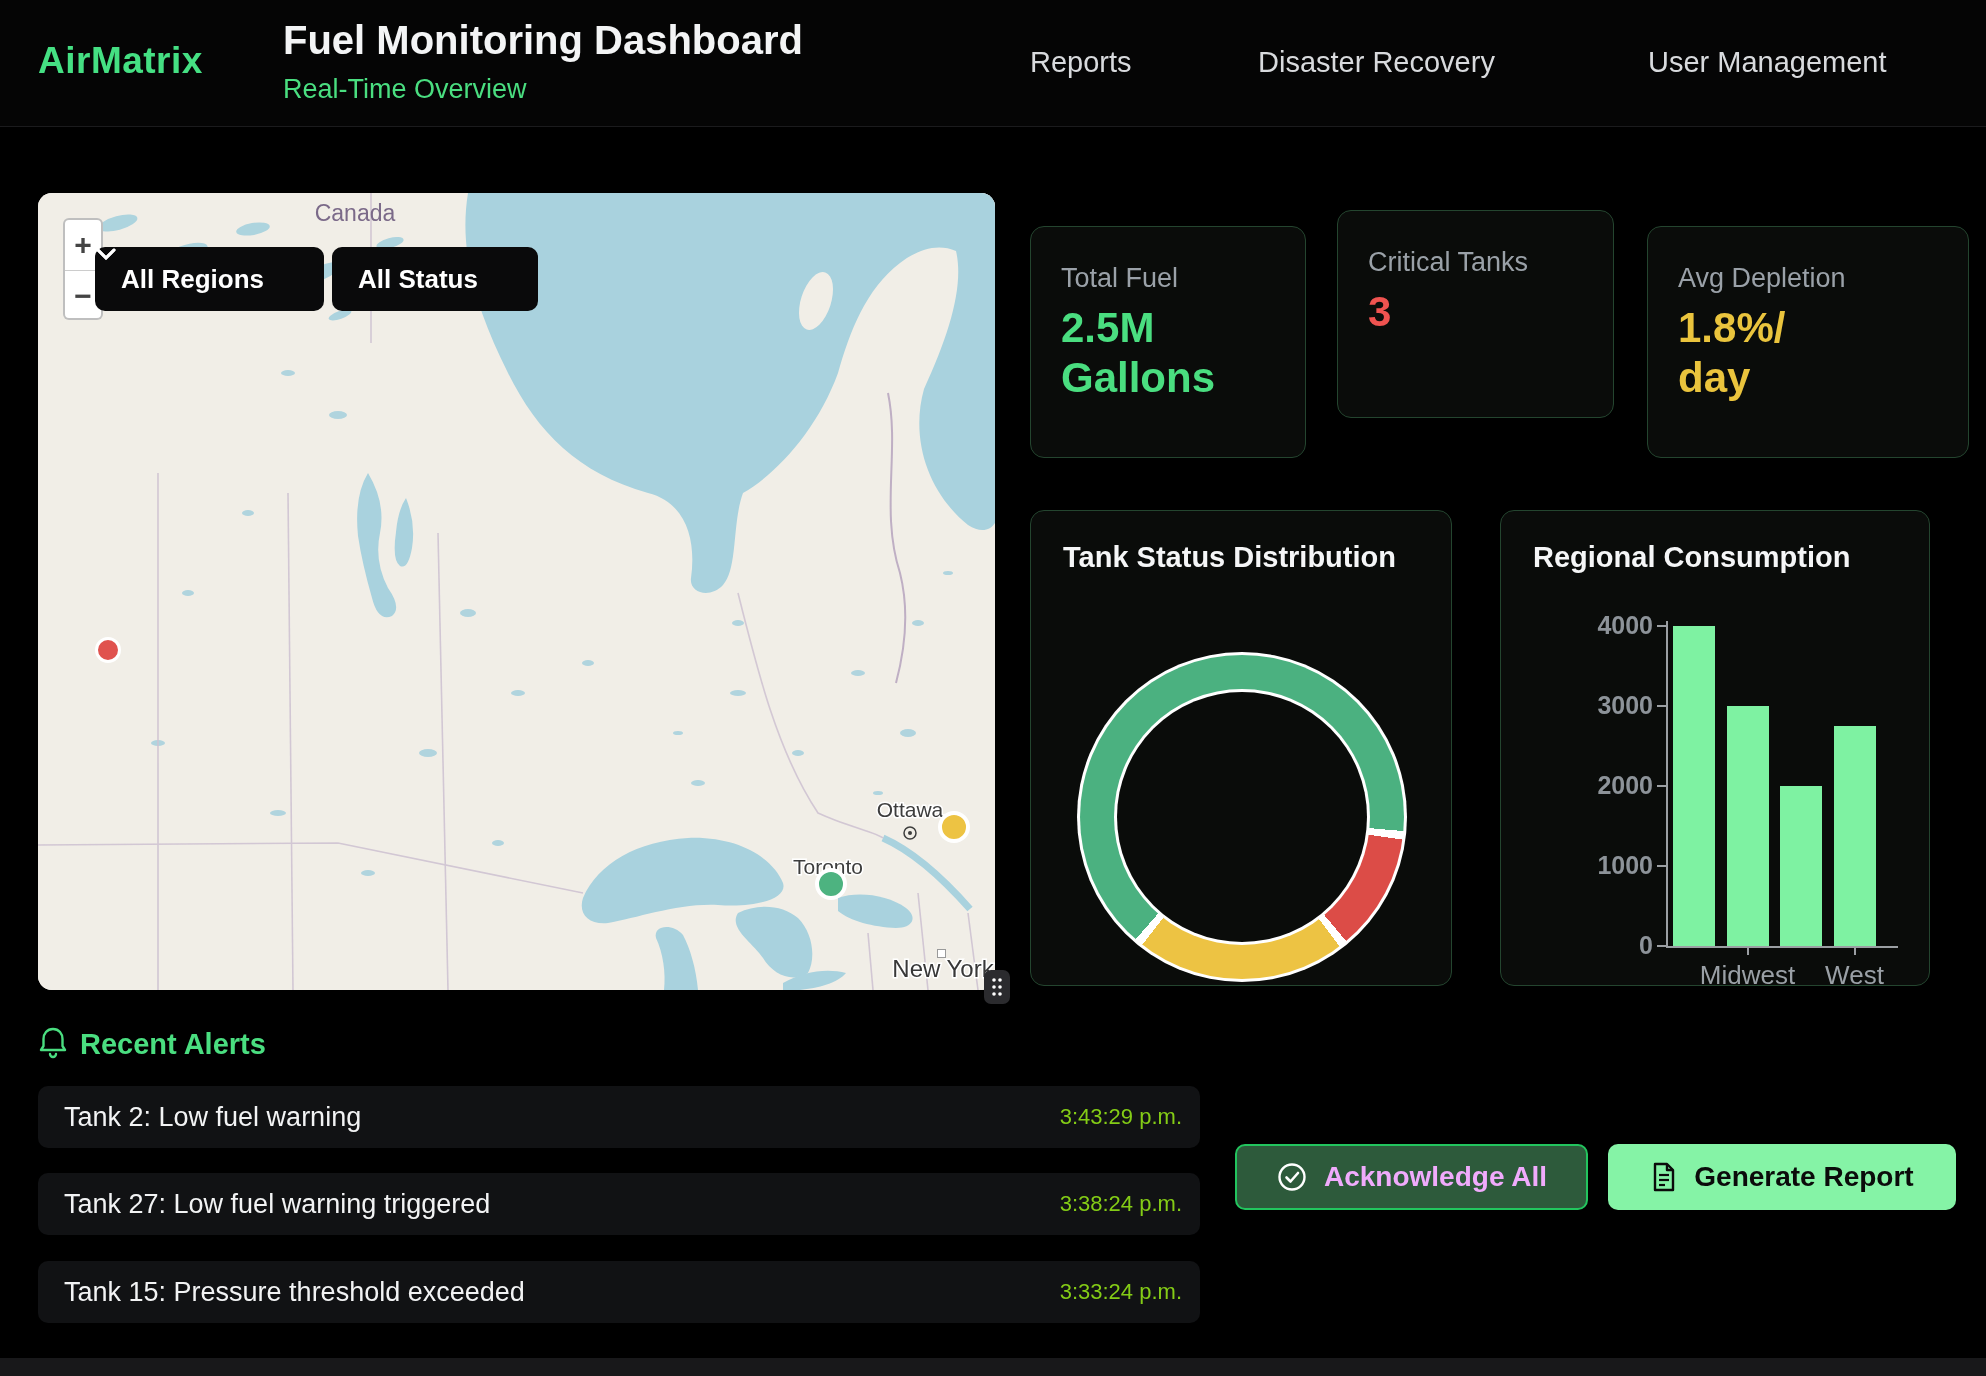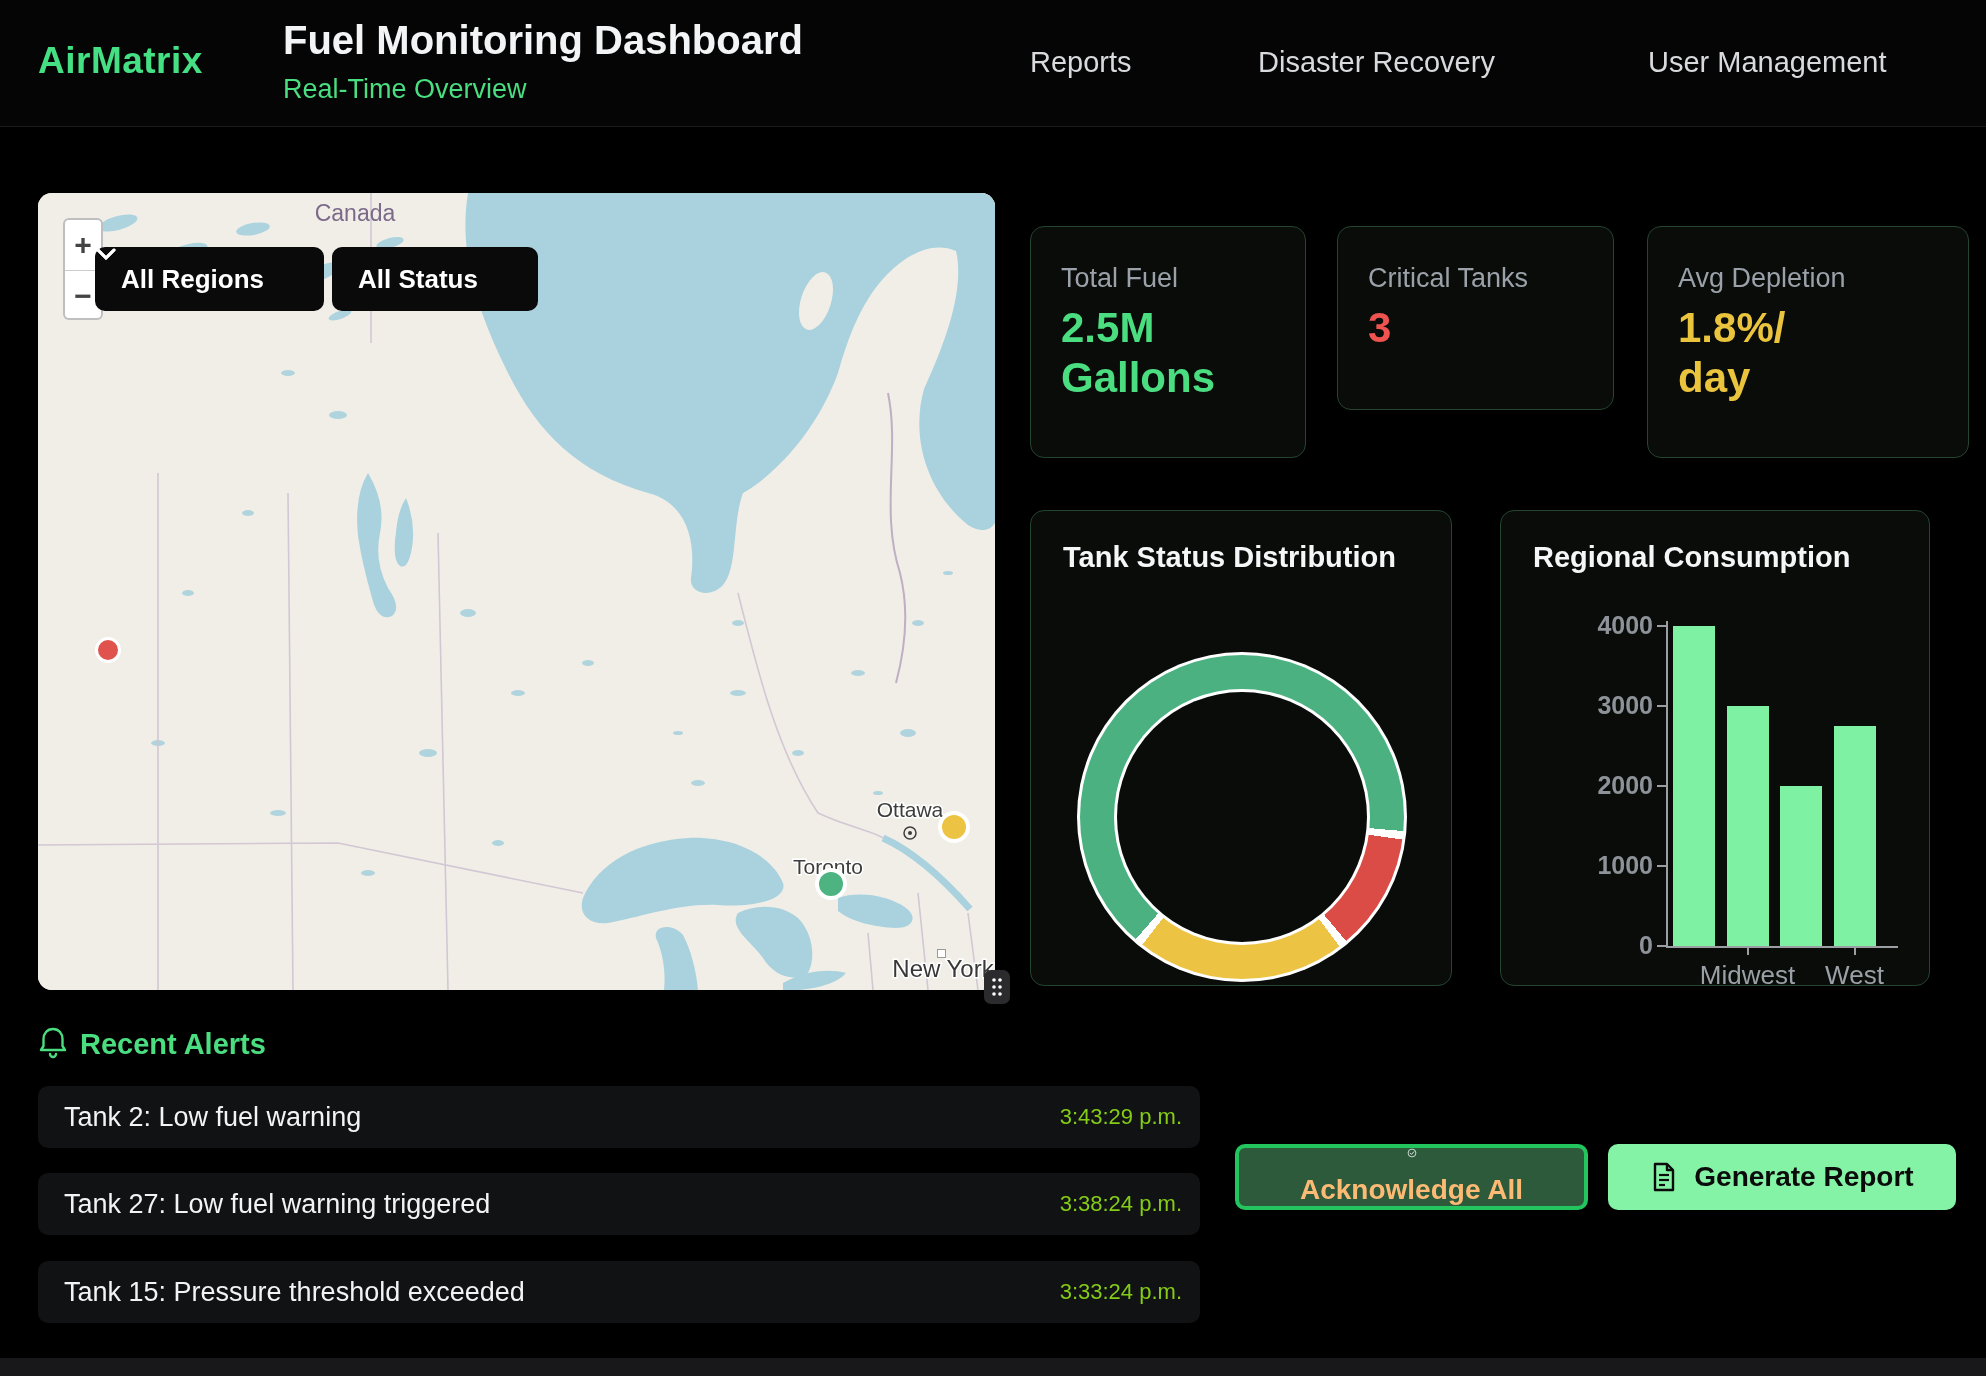--- a/index.html
+++ b/index.html
@@ -53,21 +53,21 @@
   
   .alerts-heading{position:absolute;left:80px;top:1028px;font-size:29px;font-weight:700;color:#4ade80;}
   .bell{position:absolute;left:38px;top:1026px;}
   .alert-row{position:absolute;left:38px;width:1162px;height:62px;background:#111214;border-radius:10px;
              display:flex;align-items:center;justify-content:space-between;padding:0 18px 0 26px;box-sizing:border-box;}
   .alert-msg{font-size:27px;color:#f2f3f4;}
   .alert-time{font-size:22px;color:#84cc16;}
   
   .btn{position:absolute;height:66px;border-radius:10px;display:flex;align-items:center;justify-content:center;
        gap:16px;font-size:28px;font-weight:600;cursor:pointer;box-sizing:border-box;}
-  .btn-ack{left:1235px;top:1144px;width:353px;background:#2d5a3b;border:4px solid #22c55e;color:#fdba74;flex-direction:column;}
+  .btn-ack{left:1235px;top:1144px;width:353px;background:#2d5a3b;border:2px solid #22c55e;color:#f0abfc;}
   .btn-gen{left:1608px;top:1144px;width:348px;background:#85f3a6;color:#0b0b0b;font-weight:700;}
   .bottom-strip{position:absolute;left:0;top:1358px;width:1986px;height:18px;background:#18181a;}
 </style>
 </head>
 <body>
 
 <div class="app">
 
   <div class="header">
     <div class="brand">AirMatrix</div>
@@ -200,21 +200,21 @@
       <circle cx="4" cy="18" r="1.8"></circle>
           <circle cx="10" cy="18" r="1.8"></circle>
         </g>
     </svg>
   </div>
 
   <div class="card" style="left:1030px;top:226px;width:276px;height:232px">
     <div class="stat-label">Total Fuel</div>
     <div class="stat-value" style="color: rgb(74, 222, 128);">2.5M Gallons</div>
   </div>
-  <div class="card" style="left:1337px;top:226px;width:277px;height:184px">
+  <div class="card" style="left:1337px;top:210px;width:277px;height:208px">
     <div class="stat-label">Critical Tanks</div>
     <div class="stat-value" style="color: rgb(239, 83, 80);">3</div>
   </div>
   <div class="card" style="left:1647px;top:226px;width:322px;height:232px">
     <div class="stat-label">Avg Depletion</div>
     <div class="stat-value" style="color: rgb(234, 196, 61);">1.8%/ day</div>
   </div>
 
   <div class="card" style="left:1030px;top:510px;width:422px;height:476px">
     <div class="card-title">Tank Status Distribution</div>

